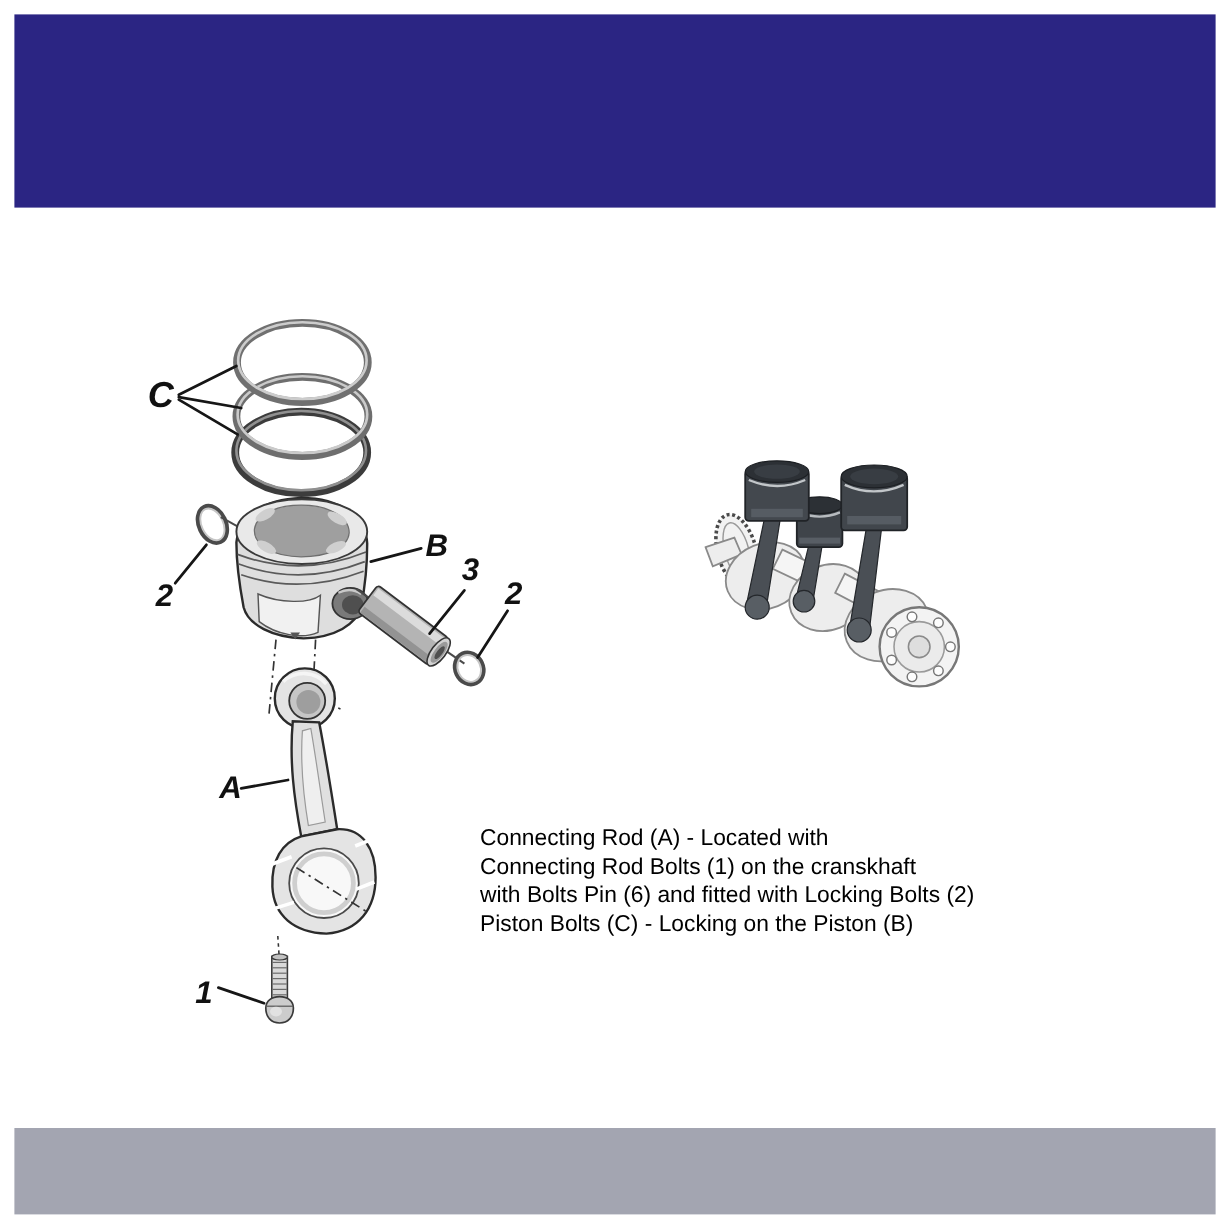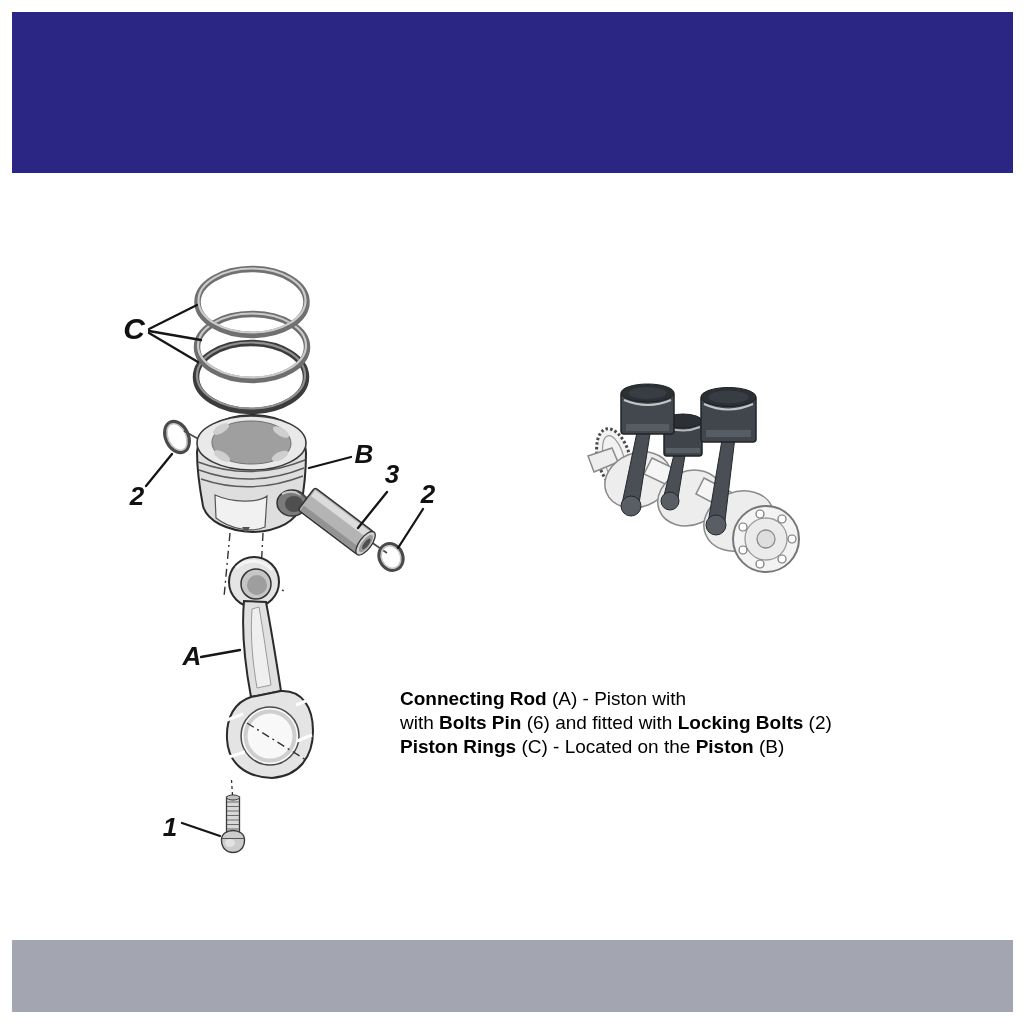--- a/index.html
+++ b/index.html
@@ -8,21 +8,21 @@
     overflow:hidden;font-family:"Liberation Sans", sans-serif;
   }
   .bar{position:absolute;left:12px;width:1001px;}
   .bar.header{top:12px;height:161px;background:var(--header-bg,#2b2583);}
   .bar.footer{top:940px;height:72px;background:var(--footer-bg,#a3a5b1);}
   .diagram-svg{position:absolute;}
   .description{
     position:absolute;left:400px;top:687px;width:500px;
     font-size:19px;line-height:24px;color:#000;
   }
-  .desc-line b{font-weight:bold;}
+  .desc-line b{font-weight:normal;}
   
   .lbl{font-family:"Liberation Sans",sans-serif;font-weight:bold;font-style:italic;
        font-size:26px;fill:#111;text-anchor:middle;}
   .lbl-big{font-size:30px;}
   .leader{stroke:#161616;stroke-width:2.3;stroke-linecap:round;}
   .axisline{stroke:#4a4a4a;stroke-width:1.7;}
   .dashline{stroke:#333;stroke-width:1.4;fill:none;stroke-dasharray:8 4 2 4;}
   .outline{stroke:#2b2b2b;stroke-width:2;}
 </style>
 </head>
@@ -205,18 +205,19 @@
     <g>
       <rect x="701" y="396" width="55" height="46" rx="3" fill="#41464c" stroke="#202327" stroke-width="1.5"></rect>
       <ellipse cx="728.5" cy="397" rx="27.5" ry="9.5" fill="#2c3035" stroke="#1c1f23" stroke-width="1"></ellipse>
       <ellipse cx="728.5" cy="397" rx="20" ry="6.5" fill="#383d43"></ellipse>
       <path d="M 704 404 Q 728 415 753 404" fill="none" stroke="#c2c6c9" stroke-width="2"></path>
       <rect x="706" y="430" width="45" height="7" fill="#565c63"></rect>
     </g>
   </svg>
 
   <div class="description">
-    <div class="desc-line"><b>Connecting Rod</b><span> (A) - Piston with</span></div>
+    <div class="desc-line"><b>Connecting Rod</b><span> (A) - Located with</span></div>
+    <div class="desc-line"><b>Connecting Rod Bolts</b><span> (1) on the cranskhaft</span></div>
     <div class="desc-line"><span>with </span><b>Bolts Pin</b><span> (6) and fitted with </span><b>Locking Bolts</b><span> (2)</span></div>
-    <div class="desc-line"><b>Piston Rings</b><span> (C) - Located on the </span><b>Piston</b><span> (B)</span></div>
+    <div class="desc-line"><b>Piston Bolts</b><span> (C) - Locking on the </span><b>Piston</b><span> (B)</span></div>
   </div>
 
 </div>
 
 </body></html>

